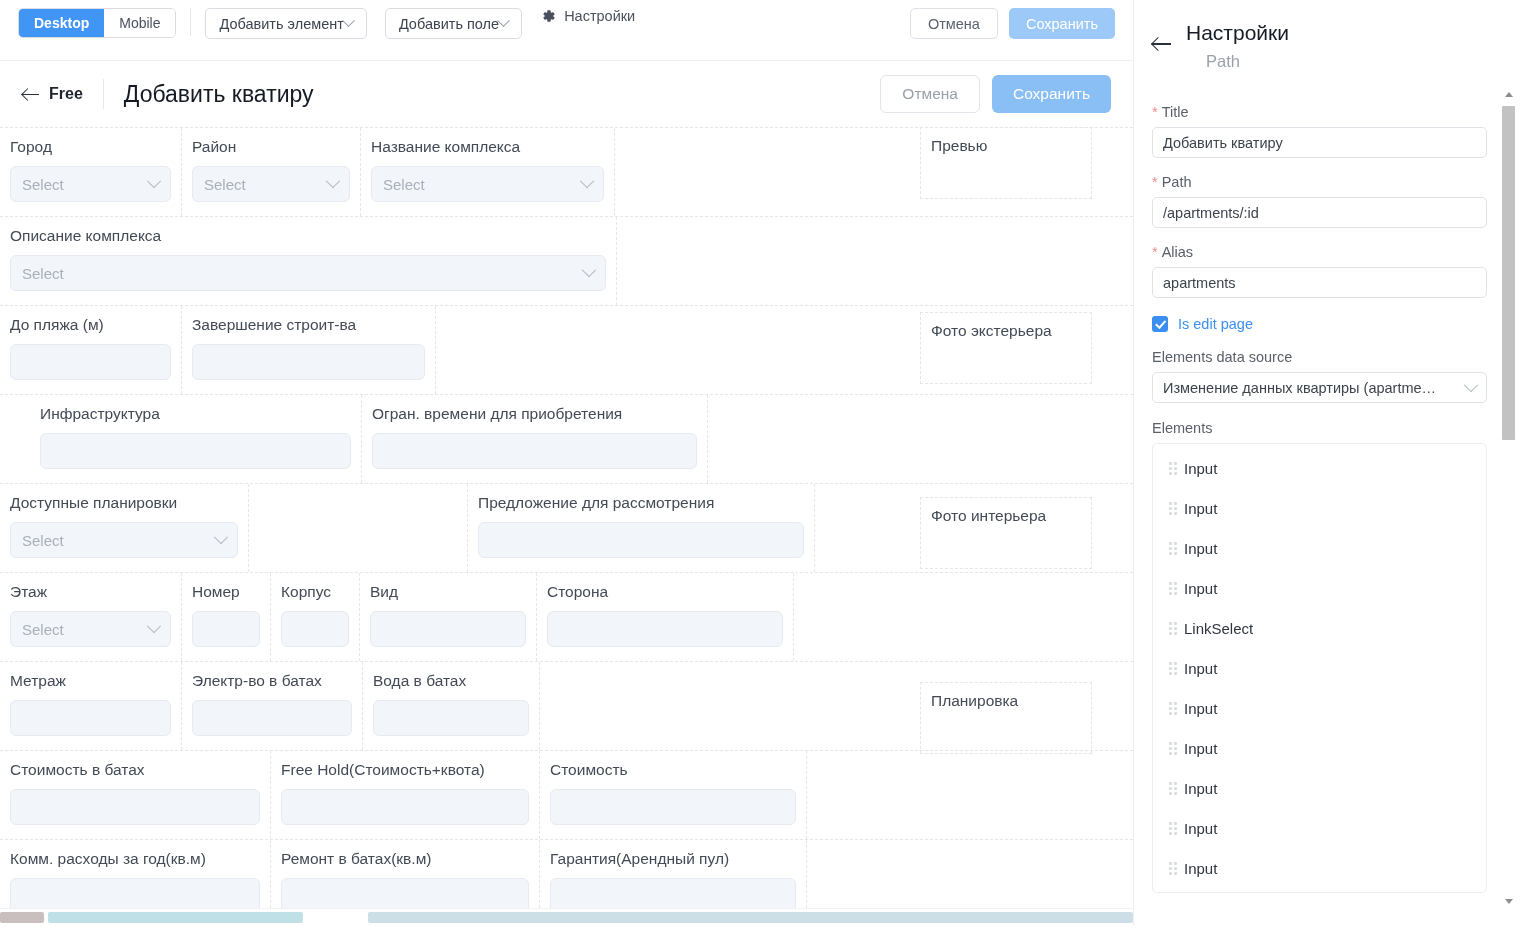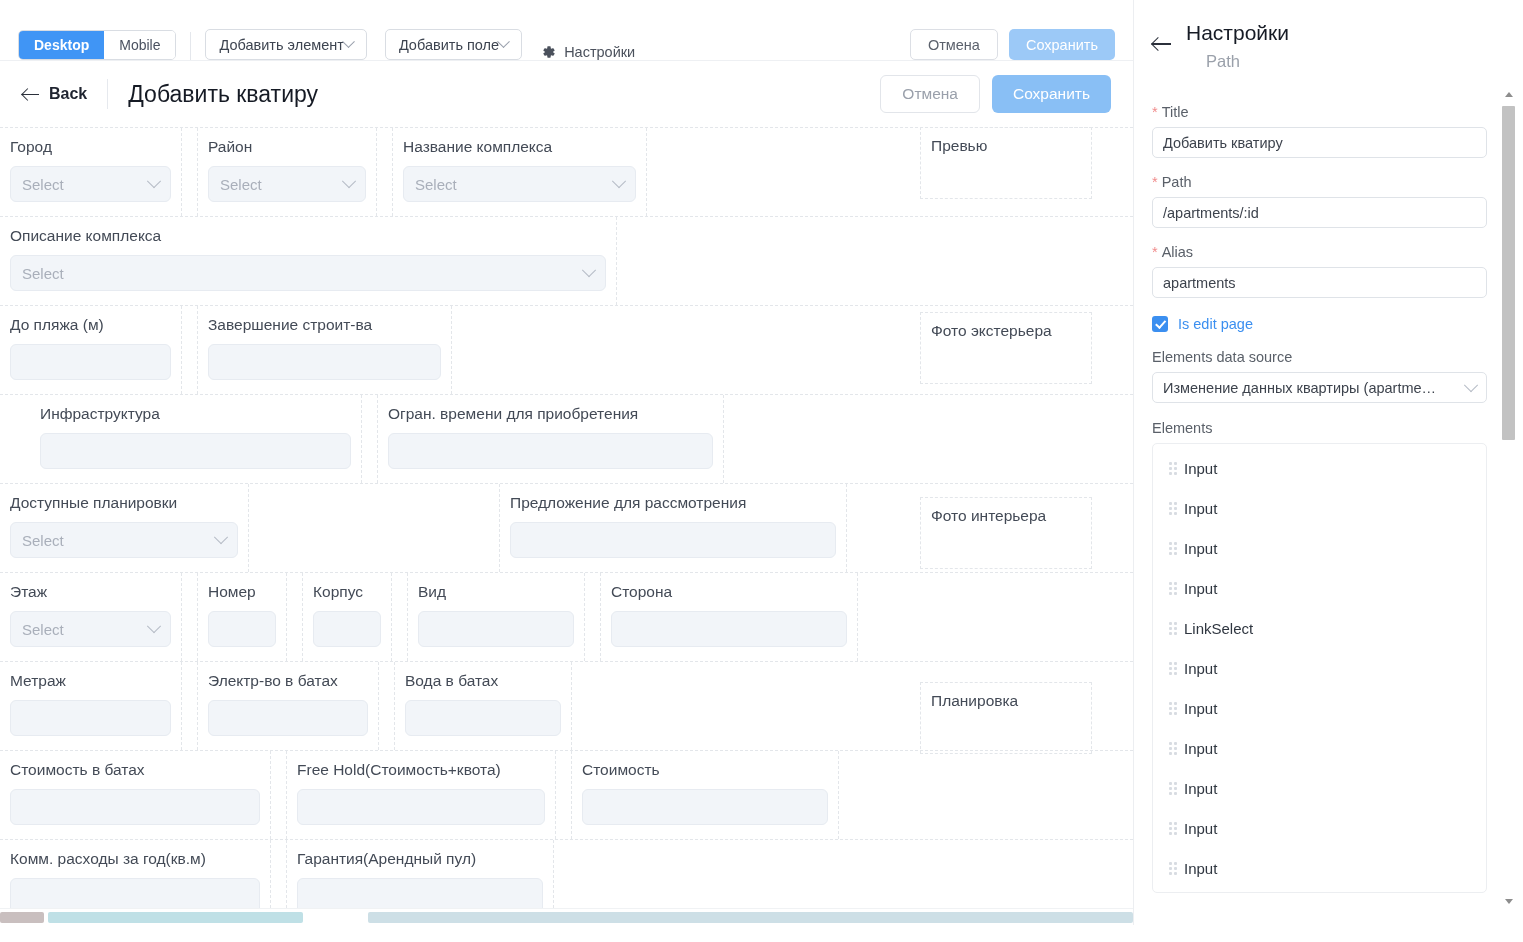--- a/index.html
+++ b/index.html
@@ -9,22 +9,22 @@
     background: #ffffff;
     overflow: hidden;
   }
 
   
   .toolbar {
     position: absolute; left: 0; top: 0;
     width: 1133px; height: 61px;
     background: #fff;
     border-bottom: 1px solid #eef0f3;
-    display: flex; align-items: flex-end;
-    padding: 0 18px;
+    display: flex; align-items: flex-start;
+    padding: 8px 18px;
   }
   .seg {
     display: flex; border: 1px solid #d9dde3; border-radius: 5px;
     overflow: hidden; height: 30px;
   }
   .seg-btn {
     display: flex; align-items: center; justify-content: center;
     padding: 0 15px; font-size: 14px; color: #4a5160;
     background: #fff; cursor: pointer; white-space: nowrap;
     border: none; height: 100%;
@@ -107,21 +107,20 @@
     font-size: 15.5px; cursor: pointer; white-space: nowrap;
   }
 
   .form-wrap {
     padding: 0 0 0 0; position: relative;
   }
   .form-row {
     display: flex; align-items: flex-start;
     border-top: 1px dashed #e3e6ea;
     position: relative;
-    gap: 16px;
   }
   .form-row:first-child { border-top: 1px dashed #e3e6ea; }
   .fld {
     border-right: 1px dashed #e3e6ea;
     border-left: 1px dashed #e3e6ea;
     margin-left: -1px;
     padding: 9px 10px 14px 10px;
     min-height: 80px;
   }
   .fld-label {
@@ -291,21 +290,21 @@
     <button class="btn-ghost">Отмена</button>
     <button class="btn-primary">Сохранить</button>
   </div>
 </div>
 
 <div class="canvas">
 
   <div class="page-head">
     <div class="back">
       <span class="arrow-l"></span>
-      <span>Back</span>
+      <span>Free</span>
     </div>
     <div class="head-div"></div>
     <div class="page-title">Добавить кватиру</div>
     <div class="page-head-actions">
       <button class="btn-ghost-lg">Отмена</button>
       <button class="btn-primary-lg">Сохранить</button>
     </div>
   </div>
 
   <div class="form-wrap">
@@ -427,20 +426,24 @@
           <div class="fld" style="width: 268px;">
             <div class="fld-label">Стоимость</div>
             <div class="fld-input"></div>
           </div>
         </div>
         <div class="form-row">
           <div class="fld" style="width: 272px;">
             <div class="fld-label">Комм. расходы за год(кв.м)</div>
             <div class="fld-input"></div>
           </div>
+          <div class="fld" style="width: 270px;">
+            <div class="fld-label">Ремонт в батах(кв.м)</div>
+            <div class="fld-input"></div>
+          </div>
           <div class="fld" style="width: 268px;">
             <div class="fld-label">Гарантия(Арендный пул)</div>
             <div class="fld-input"></div>
           </div>
         </div>
       </div>
     <div class="media-col" id="media-col">
         <div class="media-box">
           <div>Превью</div>
         </div>

